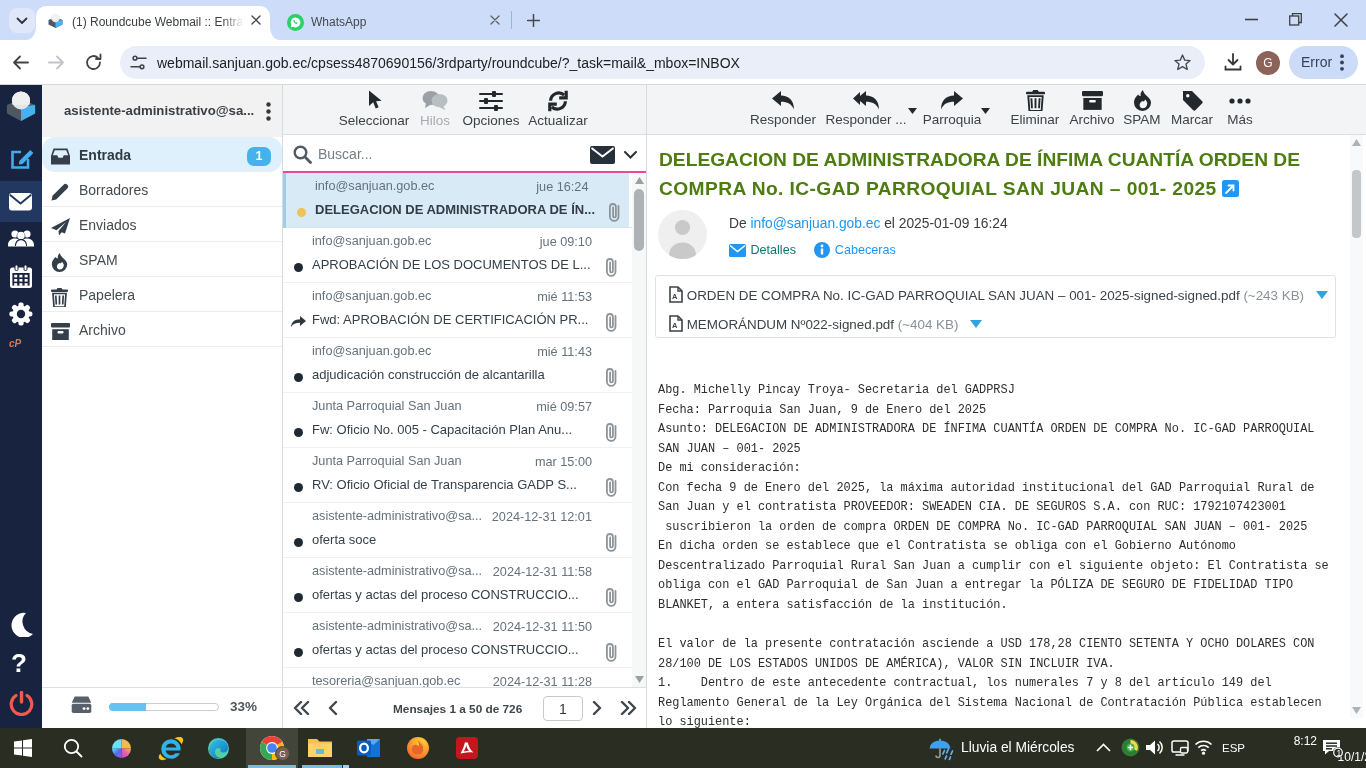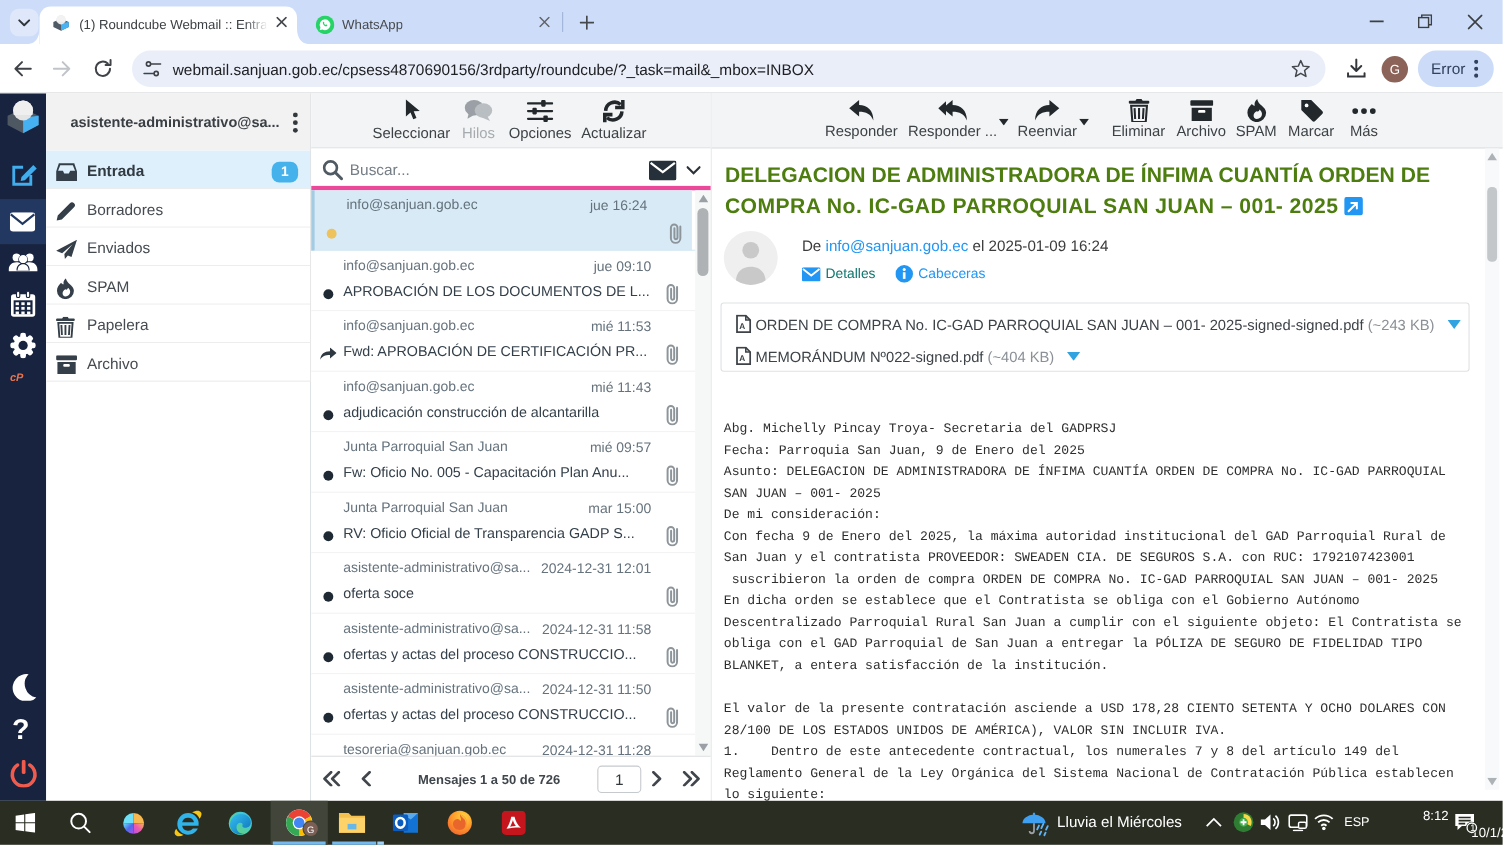--- a/index.html
+++ b/index.html
@@ -23,21 +23,21 @@
 #fp-head { position:absolute; left:0; top:0; width:240px; height:52px; background:#f2f2f3; }
 #lp { position:absolute; left:283px; top:85px; width:364px; height:643px; background:#fff; border-right:1px solid #d8dbde; }
 #mp { position:absolute; left:647px; top:85px; width:719px; height:643px; background:#fff; }
 .toolbar { position:absolute; left:0; top:0; height:50px; background:#f3f4f5; border-bottom:1px solid #dcdfe1; width:100%; }
 .tbtn { position:absolute; top:5px; text-align:center; color:#3d4247; font-size:13.5px; }
 .tbtn svg { margin:0 auto; }
 .tbtn .lbl { display:block; margin-top:1px; }
 .tbtn.dis { color:#a7abaf; }
 
 .frow { position:absolute; left:0; width:240px; height:35px; border-bottom:1px solid #ececec; background:#fff; }
-.frow.sel { background:#ddf0fc; }
+.frow.sel { background:#ddf0fc;border-radius:13px; }
 .frow .fic { position:absolute; left:9px; top:11px; }
 .frow .ftxt { position:absolute; left:37px; top:10px; font-size:14px; color:#454b50; }
 .frow.sel .ftxt { font-weight:bold; color:#323a41; }
 #badge1 { position:absolute; left:205px; top:10px; width:24px; height:19px; border-radius:7px; background:#45b2ec; color:#fff; font-size:12.5px; font-weight:bold; text-align:center; line-height:19px; }
 
 #quota { position:absolute; left:0; top:602px; width:240px; height:41px; border-top:1px solid #dcdfe1; background:#fff; }
 
 .mrow { position:absolute; left:0; width:349px; height:55px; background:#fff; }
 .mrow.sel { background:#d8eaf6; border-left:3.5px solid #a3cbe2; }
 .mrow .bline { position:absolute; left:0; bottom:0; width:349px; height:1px; background:#f0f0f0; }
@@ -272,20 +272,31 @@
  </div>
  <div class="frow" style="top:227px">
   <svg class="fic" width="19" height="17" viewBox="0 0 19 17">
           <rect x="0" y="0" width="19" height="4.6" rx="1" fill="#343f49"></rect>
           <path d="M1.2 6.2 h16.6 V17 H1.2 Z" fill="#343f49"></path>
           <rect x="6.5" y="8" width="6" height="2.4" rx="1" fill="#fff"></rect>
         </svg>
   <span class="ftxt">Archivo</span>
  </div>
 </div>
+<div id="quota">
+ <svg class="abs" style="left:29px;top:8px" width="21" height="17" viewBox="0 0 23 20">
+        <path d="M3.5 0.5 h16 L23 8 H0 Z" fill="#57606a"></path>
+        <rect x="0" y="9" width="23" height="11" rx="2" fill="#57606a"></rect>
+        <circle cx="14.5" cy="14.8" r="1.7" fill="#fff"></circle>
+        <circle cx="19" cy="14.8" r="1.7" fill="#fff"></circle>
+      </svg>
+ <div class="abs" style="left:67px;top:15px;width:110px;height:8px;border:1px solid #c8cdd2;border-radius:4px;background:#fff"></div>
+ <div class="abs" style="left:67px;top:15px;width:37px;height:8px;border-radius:4px 0 0 4px;background:#64c3f0"></div>
+ <div class="abs" style="left:188px;top:11px;font-size:13.5px;font-weight:bold;color:#4d565e">33%</div>
+</div>
 </div>
 
 <div id="lp">
 <div class="toolbar"></div>
 <div class="tbtn" style="left:51px;width:80px">
  <svg width="20" height="22" viewBox="0 0 20 22">
         <path d="M5 0.5 L5 16 L9.2 12.2 L11.7 18.5 L14.6 17.3 L12.1 11.2 L17.6 10.8 Z" fill="#23282d"></path>
       </svg>
  <span class="lbl">Seleccionar</span>
 </div>
@@ -316,39 +327,40 @@
 <div class="tbtn" style="left:242px;width:66px">
  <svg width="22" height="22" viewBox="0 0 22 22">
         <path d="M3.6 10.8 A8.2 8.2 0 0 1 17.2 5.0" fill="none" stroke="#23282d" stroke-width="3.2"></path>
         <path d="M17.6 0.8 H20.8 V9.4 H12.2 V6.2 H17.6 Z" fill="#23282d"></path>
         <path d="M18.4 11.2 A8.2 8.2 0 0 1 4.8 17.0" fill="none" stroke="#23282d" stroke-width="3.2"></path>
         <path d="M4.4 21.2 H1.2 V12.6 H9.8 V15.8 H4.4 Z" fill="#23282d"></path>
       </svg>
  <span class="lbl">Actualizar</span>
 </div>
 
-<div class="abs" style="left:0;top:50px;width:363px;height:38px;background:#fff;border-bottom:4px solid #ec4899">
+<div class="abs" style="left:0;top:50px;width:363px;height:38px;background:#fff;border-bottom:2px solid #ec4899">
  <svg class="abs" style="left:10px;top:10px" width="19" height="19" viewBox="0 0 19 19">
         <circle cx="7.5" cy="7.5" r="5.8" fill="none" stroke="#505a62" stroke-width="2.4"></circle>
         <path d="M11.8 11.8 L17.5 17.5" stroke="#505a62" stroke-width="2.8" stroke-linecap="round"></path>
       </svg>
  <div class="abs" style="left:35px;top:11px;font-size:14px;color:#757d85">Buscar...</div>
  <svg class="abs" style="left:307px;top:11px" width="25" height="18" viewBox="0 0 25 18">
         <rect width="25" height="18" rx="2" fill="#25303a"></rect>
         <path d="M1.5 2 L12.5 10.5 L23.5 2" fill="none" stroke="#fff" stroke-width="2"></path>
       </svg>
  <svg class="abs" style="left:341px;top:16px" width="13" height="8" viewBox="0 0 13 8">
         <path d="M1 1 L6.5 6.5 L12 1" fill="none" stroke="#2b3238" stroke-width="2" stroke-linecap="round"></path>
       </svg>
 </div>
 <div id="lrows">
  <div class="mrow sel" style="top:88px;width:345.5px">
   <div class="msender">info@sanjuan.gob.ec</div>
         <div class="mdate">jue 16:24</div>
   <div class="mdot" style="background:#eec25c"></div>
+  <div class="msubj b">DELEGACION DE ADMINISTRADORA DE ÍN...</div>
   <svg class="mclip" width="17" height="20" viewBox="0 0 17 20">
           <path d="M12.5 4 v10.5 a4.3 4.3 0 0 1 -8.6 0 V5 a3 3 0 0 1 6 0 v9 a1.4 1.4 0 0 1 -2.8 0 V5.5" fill="none" stroke="#8d959b" stroke-width="1.8" stroke-linecap="round"></path>
         </svg>
   <div class="bline" style="background:#cfe6f5"></div>
  </div>
  <div class="mrow" style="top:143px">
   <div class="msender">info@sanjuan.gob.ec</div>
         <div class="mdate">jue 09:10</div>
   <div class="mdot"></div>
   <div class="msubj">APROBACIÓN DE LOS DOCUMENTOS DE L...</div>
@@ -443,21 +455,21 @@
         <path d="M4.5 7 L9 0 H0 Z" fill="#9aa0a5"></path>
       </svg>
 </div>
 <div id="lfoot">
  <svg class="abs" style="left:10px;top:13px" width="17" height="14" viewBox="0 0 17 14">
         <path d="M8 1 L2 7 L8 13 M15 1 L9 7 L15 13" fill="none" stroke="#40464c" stroke-width="2.4" stroke-linecap="round" stroke-linejoin="round"></path>
       </svg>
  <svg class="abs" style="left:45px;top:13px" width="10" height="14" viewBox="0 0 10 14">
         <path d="M8 1 L2 7 L8 13" fill="none" stroke="#40464c" stroke-width="2.4" stroke-linecap="round" stroke-linejoin="round"></path>
       </svg>
- <div class="abs" style="left:97px;top:14px;font-size:11.8px;font-weight:bold;color:#3f464c">Mensajes 1 a 50 de 726</div>
+ <div class="abs" style="left:110px;top:14px;font-size:11.8px;font-weight:bold;color:#3f464c">Mensajes 1 a 50 de 726</div>
  <div id="pagebox">1</div>
  <svg class="abs" style="left:309px;top:13px" width="10" height="14" viewBox="0 0 10 14">
         <path d="M2 1 L8 7 L2 13" fill="none" stroke="#40464c" stroke-width="2.4" stroke-linecap="round" stroke-linejoin="round"></path>
       </svg>
  <svg class="abs" style="left:337px;top:13px" width="17" height="14" viewBox="0 0 17 14">
         <path d="M2 1 L8 7 L2 13 M9 1 L15 7 L9 13" fill="none" stroke="#40464c" stroke-width="2.4" stroke-linecap="round" stroke-linejoin="round"></path>
       </svg>
 </div>
 </div>
 
@@ -476,21 +488,21 @@
       </svg>
  <span class="lbl">Responder ...</span>
 </div>
 <svg class="abs" style="left:261px;top:23px" width="9" height="6" viewBox="0 0 9 6">
       <path d="M0 0 H9 L4.5 6 Z" fill="#23282d"></path>
     </svg>
 <div class="tbtn" style="left:272px;width:66px">
  <svg width="24" height="21" viewBox="0 0 24 21">
         <path d="M14 1 L23 8.5 L14 16 V11.7 C7.5 11.7 3.5 13.8 1 19.5 C1 10 6.5 5.8 14 5.5 Z" fill="#23282d"></path>
       </svg>
- <span class="lbl">Reenviar</span>
+ <span class="lbl">Parroquia</span>
 </div>
 <svg class="abs" style="left:334px;top:23px" width="9" height="6" viewBox="0 0 9 6">
       <path d="M0 0 H9 L4.5 6 Z" fill="#23282d"></path>
     </svg>
 <div class="tbtn" style="left:356px;width:64px">
  <svg width="19" height="21" viewBox="0 0 17 19">
         <path d="M5.5 1.5 L6.5 0 h4 l1 1.5 H16 a0.8 0.8 0 0 1 0 2.4 H1 a0.8 0.8 0 0 1 0-2.4 Z" fill="#23282d"></path>
         <path d="M2 5.5 h13 L14 19 H3 Z M4.8 7.5 l.5 9 M8.5 7.5 v9 M12.2 7.5 l-.5 9" fill="none" stroke="#23282d" stroke-width="1.7"></path>
       </svg>
  <span class="lbl">Eliminar</span>

